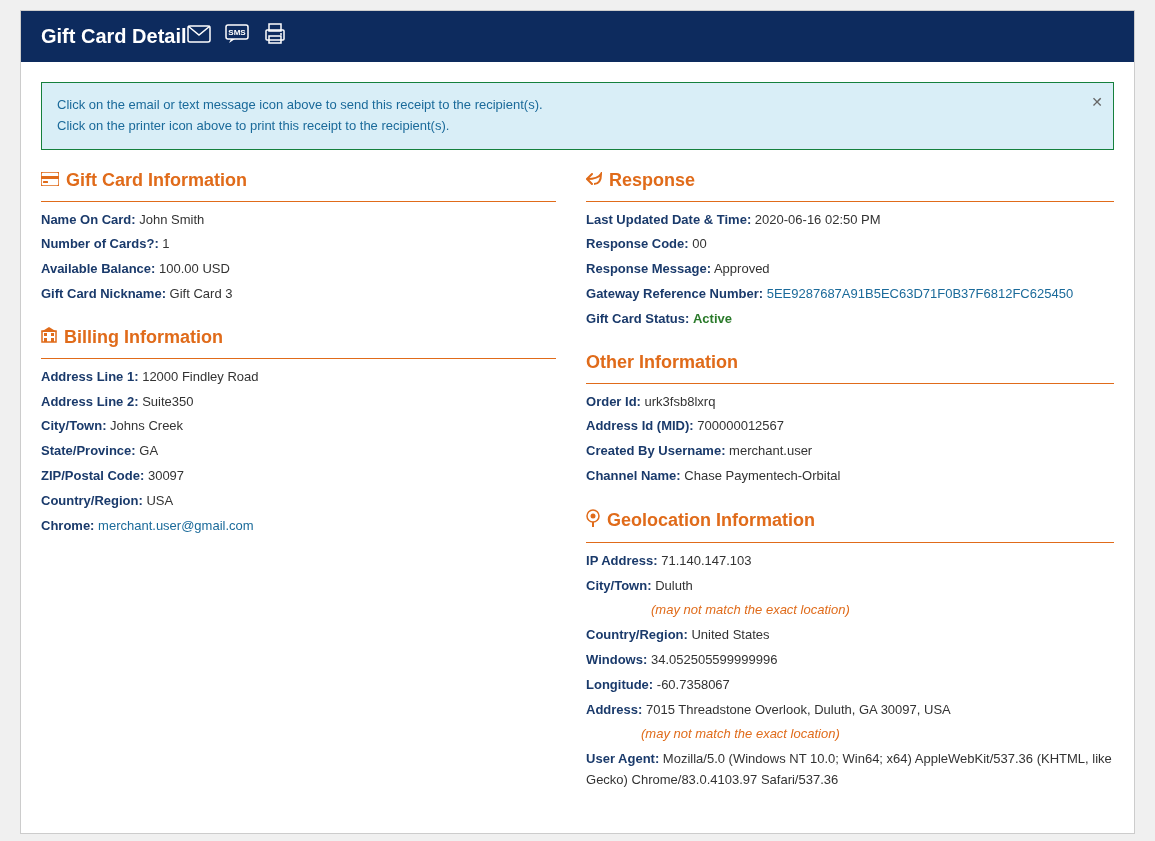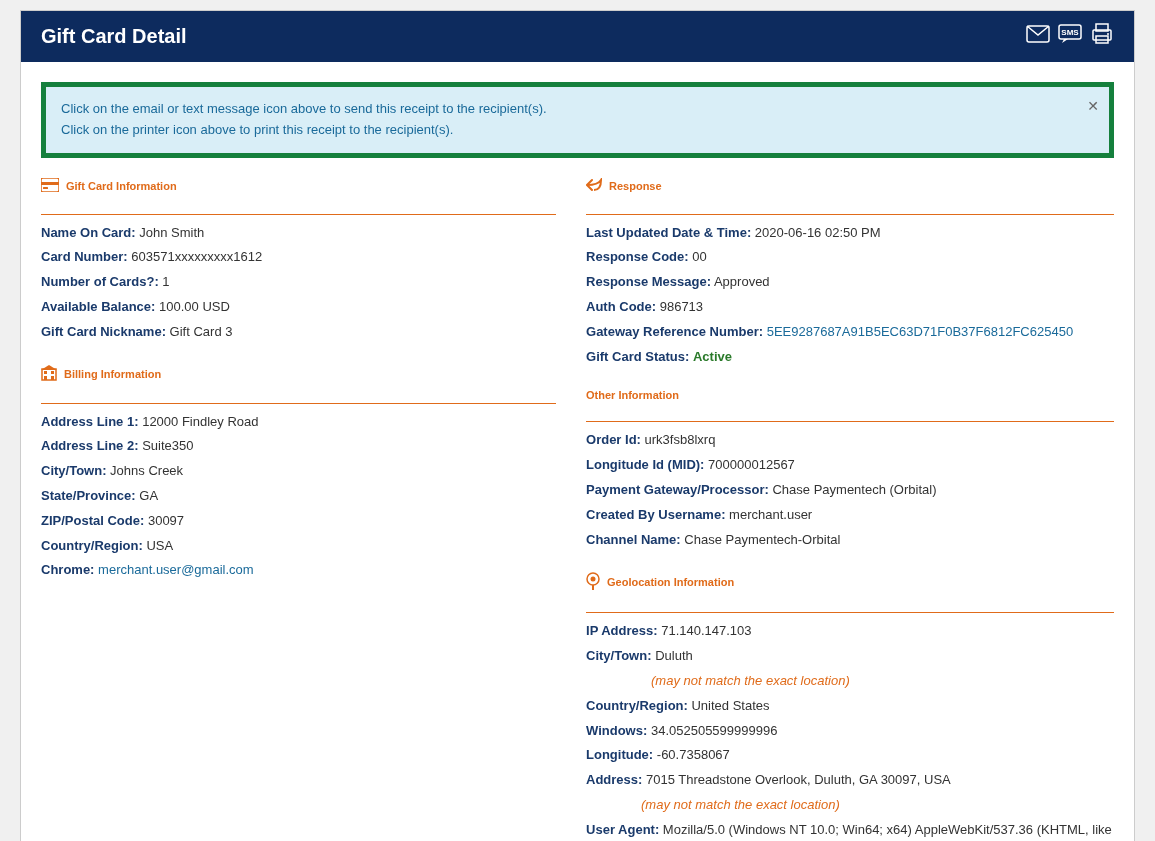--- a/index.html
+++ b/index.html
@@ -16,43 +16,42 @@
     .main-container {
       width: 1115px;
       background: #fff;
       border: 1px solid #ccc;
     }
     .header {
       background: #0d2b5e;
       color: #fff;
       padding: 12px 20px;
       display: flex;
-      justify-content: space-between;
       align-items: center;
     }
     .header-title {
       font-size: 20px;
       font-weight: bold;
     }
     .header-icons {
       display: flex;
-      gap: 8px;
+      gap: 14px;
       align-items: center;
     }
     .header-icon {
       color: #fff;
       font-size: 20px;
       cursor: pointer;
     }
     .content {
       padding: 20px;
     }
     .info-banner {
       background: #d9eef7;
-      border: 5px solid #15803d;
+      border: 1px solid #15803d;
       padding: 12px 30px 12px 15px;
       margin-bottom: 20px;
       position: relative;
       color: #1a6a9a;
       font-size: 13px;
       line-height: 1.6;
     }
     .info-banner .close-btn {
       position: absolute;
       top: 8px;
@@ -66,27 +65,27 @@
       gap: 30px;
     }
     .left-col {
       flex: 0 0 48%;
     }
     .right-col {
       flex: 1;
     }
     .section-title {
       color: #e06b1a;
-      font-size: 11px;
+      font-size: 18px;
       font-weight: bold;
       display: flex;
       align-items: center;
       gap: 7px;
       margin-bottom: 8px;
-      padding-bottom: 20px;
+      padding-bottom: 10px;
       border-bottom: 1px solid #e06b1a;
     }
     .field-row {
       margin-bottom: 4px;
       color: #333;
       line-height: 1.6;
     }
     .field-label {
       font-weight: bold;
       color: #1a3a6b;
@@ -164,24 +163,20 @@
                 <rect x="2" y="9" width="5" height="2" rx="0.5" fill="#e06b1a"></rect>
               </svg>
             </span>
             <span>Gift Card Information</span>
           </div>
           <div class="field-row">
             <span class="field-label">Name On Card:</span>
             <span class="field-value"> John Smith</span>
           </div>
           <div class="field-row">
-            <span class="field-label">Card Number:</span>
-            <span class="field-value"> 603571xxxxxxxxx1612</span>
-          </div>
-          <div class="field-row">
             <span class="field-label">Number of Cards?:</span>
             <span class="field-value"> 1</span>
           </div>
           <div class="field-row">
             <span class="field-label">Available Balance:</span>
             <span class="field-value"> 100.00 USD</span>
           </div>
           <div class="field-row">
             <span class="field-label">Gift Card Nickname:</span>
             <span class="field-value"> Gift Card 3</span>
@@ -252,48 +247,40 @@
           </div>
           <div class="field-row">
             <span class="field-label">Response Code:</span>
             <span class="field-value"> 00</span>
           </div>
           <div class="field-row">
             <span class="field-label">Response Message:</span>
             <span class="field-value"> Approved</span>
           </div>
           <div class="field-row">
-            <span class="field-label">Auth Code:</span>
-            <span class="field-value"> 986713</span>
-          </div>
-          <div class="field-row">
             <span class="field-label">Gateway Reference Number:</span>
             <span class="field-value link-blue"> 5EE9287687A91B5EC63D71F0B37F6812FC625450</span>
           </div>
           <div class="field-row">
             <span class="field-label">Gift Card Status:</span>
             <span class="field-value active-green"> Active</span>
           </div>
         </div>
 
         <div class="section-block other-block">
           <div class="section-title">
             <span>Other Information</span>
           </div>
           <div class="field-row">
             <span class="field-label">Order Id:</span>
             <span class="field-value"> urk3fsb8lxrq</span>
           </div>
           <div class="field-row">
-            <span class="field-label">Longitude Id (MID):</span>
+            <span class="field-label">Address Id (MID):</span>
             <span class="field-value"> 700000012567</span>
-          </div>
-          <div class="field-row">
-            <span class="field-label">Payment Gateway/Processor:</span>
-            <span class="field-value"> Chase Paymentech (Orbital)</span>
           </div>
           <div class="field-row">
             <span class="field-label">Created By Username:</span>
             <span class="field-value"> merchant.user</span>
           </div>
           <div class="field-row">
             <span class="field-label">Channel Name:</span>
             <span class="field-value"> Chase Paymentech-Orbital</span>
           </div>
         </div>

